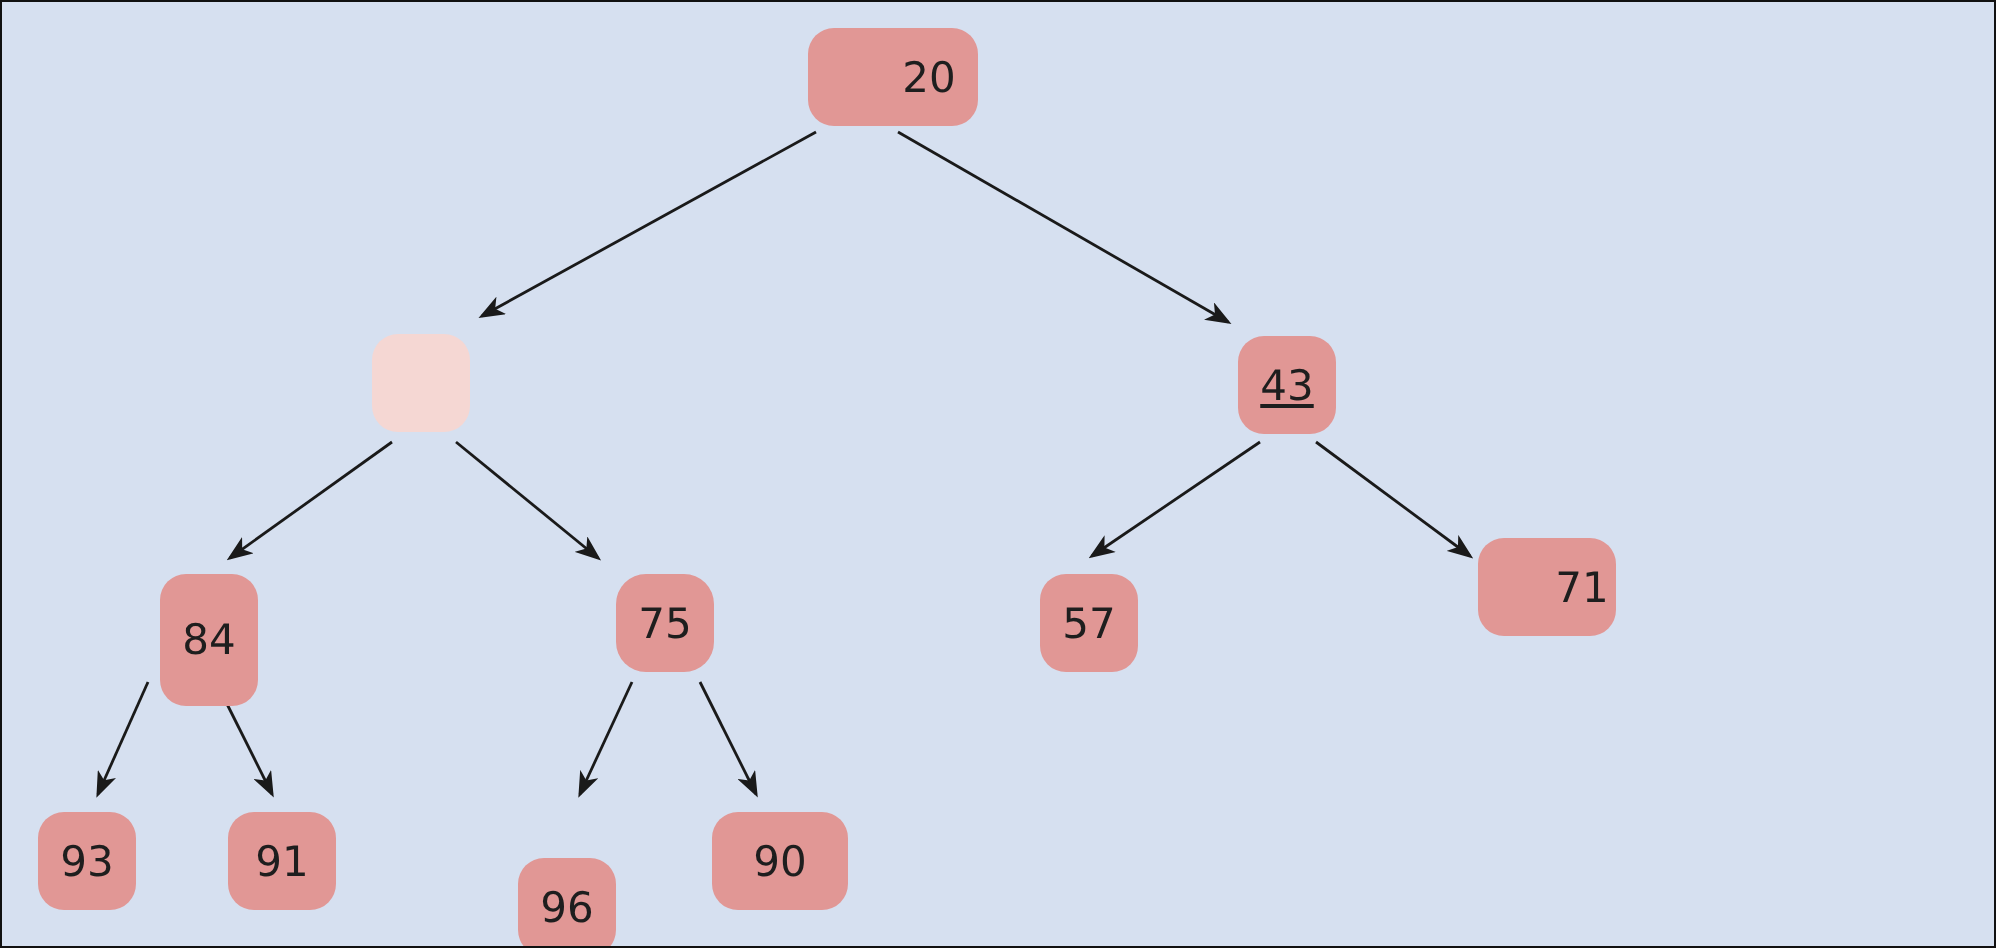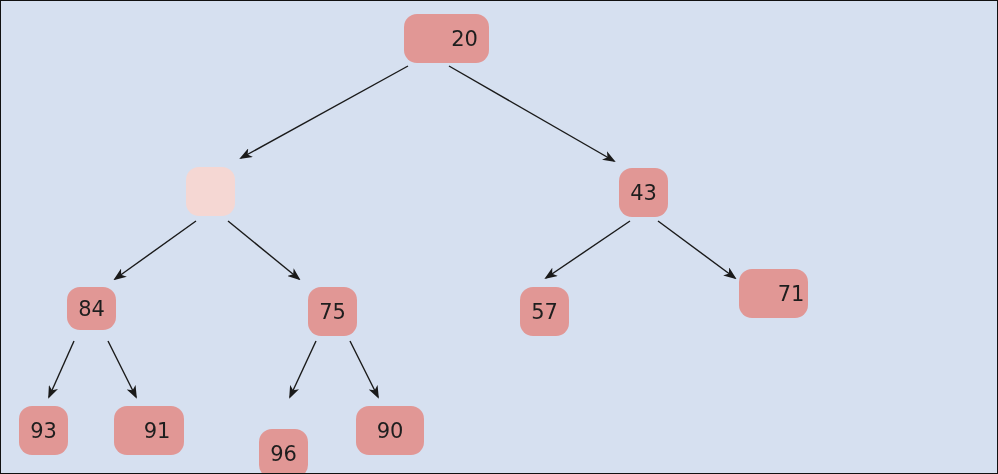--- a/index.html
+++ b/index.html
@@ -58,23 +58,23 @@
       <line x1="629" y1="220" x2="545" y2="277" stroke="#1a1a1a" stroke-width="1.4" marker-end="url(#arrowhead)"></line>
       <line x1="657" y1="220" x2="734" y2="277" stroke="#1a1a1a" stroke-width="1.4" marker-end="url(#arrowhead)"></line>
       <line x1="73" y1="340" x2="48" y2="396" stroke="#1a1a1a" stroke-width="1.4" marker-end="url(#arrowhead)"></line>
       <line x1="107" y1="340" x2="135" y2="396" stroke="#1a1a1a" stroke-width="1.4" marker-end="url(#arrowhead)"></line>
       <line x1="315" y1="340" x2="289" y2="396" stroke="#1a1a1a" stroke-width="1.4" marker-end="url(#arrowhead)"></line>
       <line x1="349" y1="340" x2="377" y2="396" stroke="#1a1a1a" stroke-width="1.4" marker-end="url(#arrowhead)"></line>
     </svg>
 
   <div class="node" style="left: 403px; top: 13px; width: 49px; height: 49px; padding-left: 36px;">20</div>
   <div class="node empty" style="left: 185px; top: 166px; width: 49px; height: 49px;"></div>
-  <div class="node" style="left: 618px; top: 167px; width: 49px; height: 49px;">43</div>
-  <div class="node" style="left: 66px; top: 286px; width: 49px; height: 43px;">84</div>
-  <div class="node" style="left: 307px; top: 286px; width: 49px; height: 49px;">75</div>
+  <div class="node" style="left: 618px; top: 167px; width: 49px; height: 49px; text-decoration: underline;">43</div>
+  <div class="node" style="left: 79px; top: 286px; width: 49px; height: 66px;">84</div>
+  <div class="node" style="left: 307px; top: 286px; width: 49px; height: 49px; border-radius: 15px;">75</div>
   <div class="node" style="left: 499px; top: 286px; width: 49px; height: 49px; margin-left: 20px;">57</div>
   <div class="node" style="left: 738px; top: 268px; width: 34px; height: 49px; padding-left: 35px;">71</div>
   <div class="node" style="left: 18px; top: 405px; width: 49px; height: 49px;">93</div>
-  <div class="node" style="left: 113px; top: 405px; width: 54px; height: 49px; padding-left: 16px;">91</div>
+  <div class="node" style="left: 113px; top: 405px; width: 54px; height: 49px;">91</div>
   <div class="node" style="left: 258px; top: 428px; width: 49px; height: 49px;">96</div>
   <div class="node" style="left: 355px; top: 405px; width: 68px; height: 49px;">90</div>
 
 </div>
 
 </body></html>

